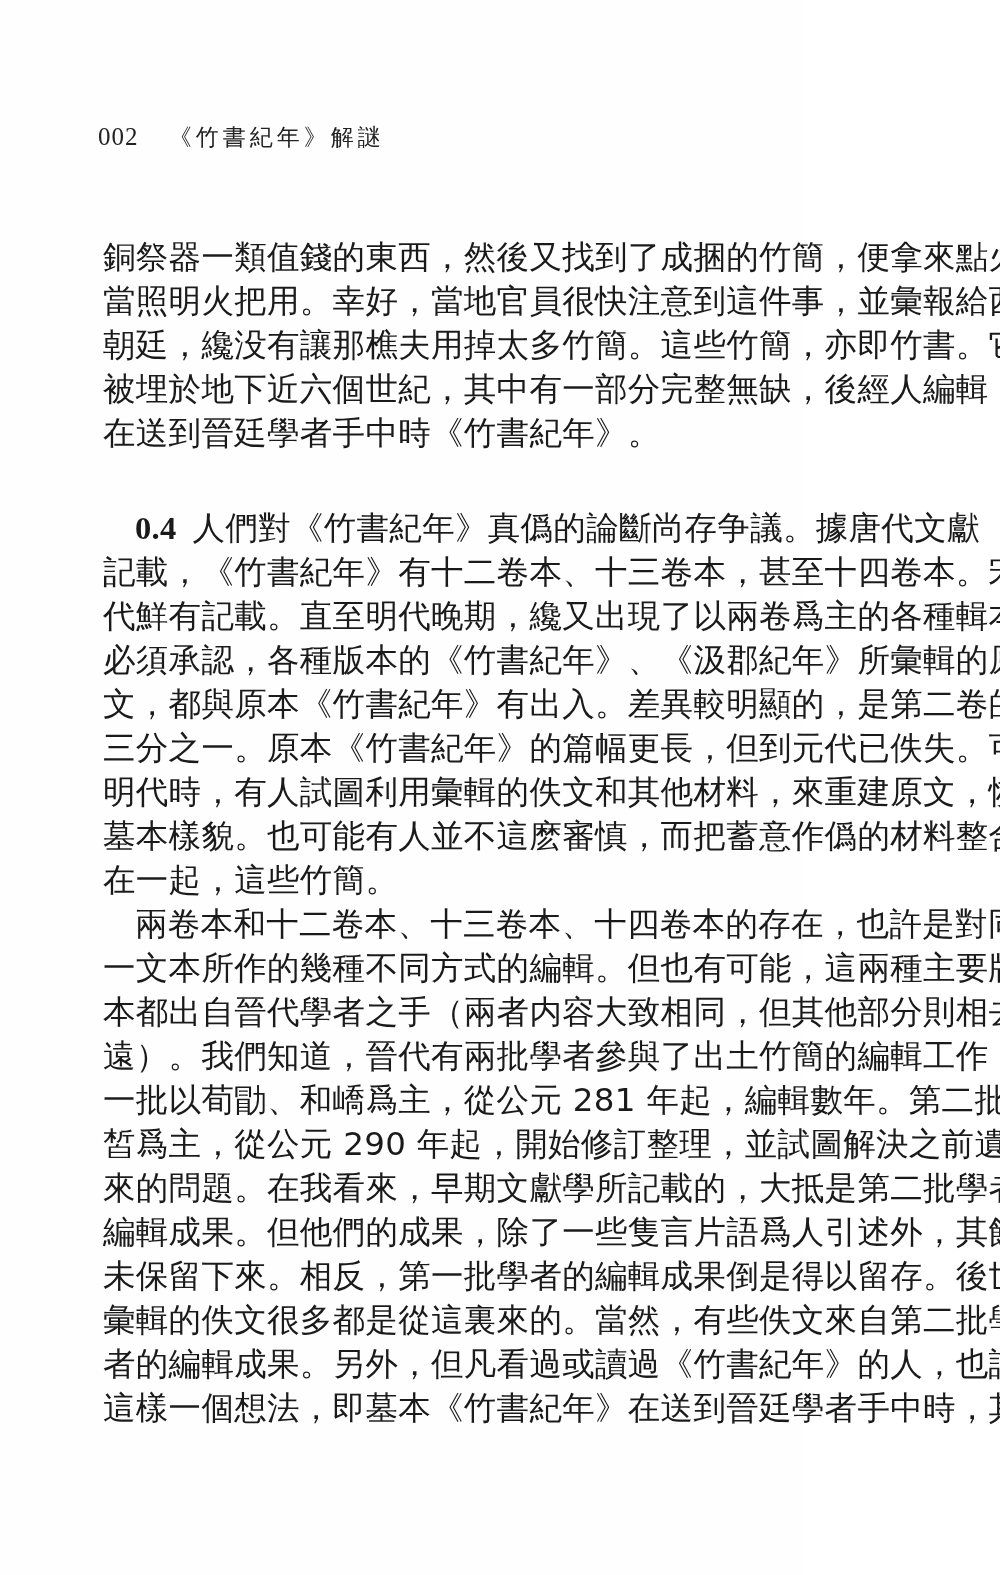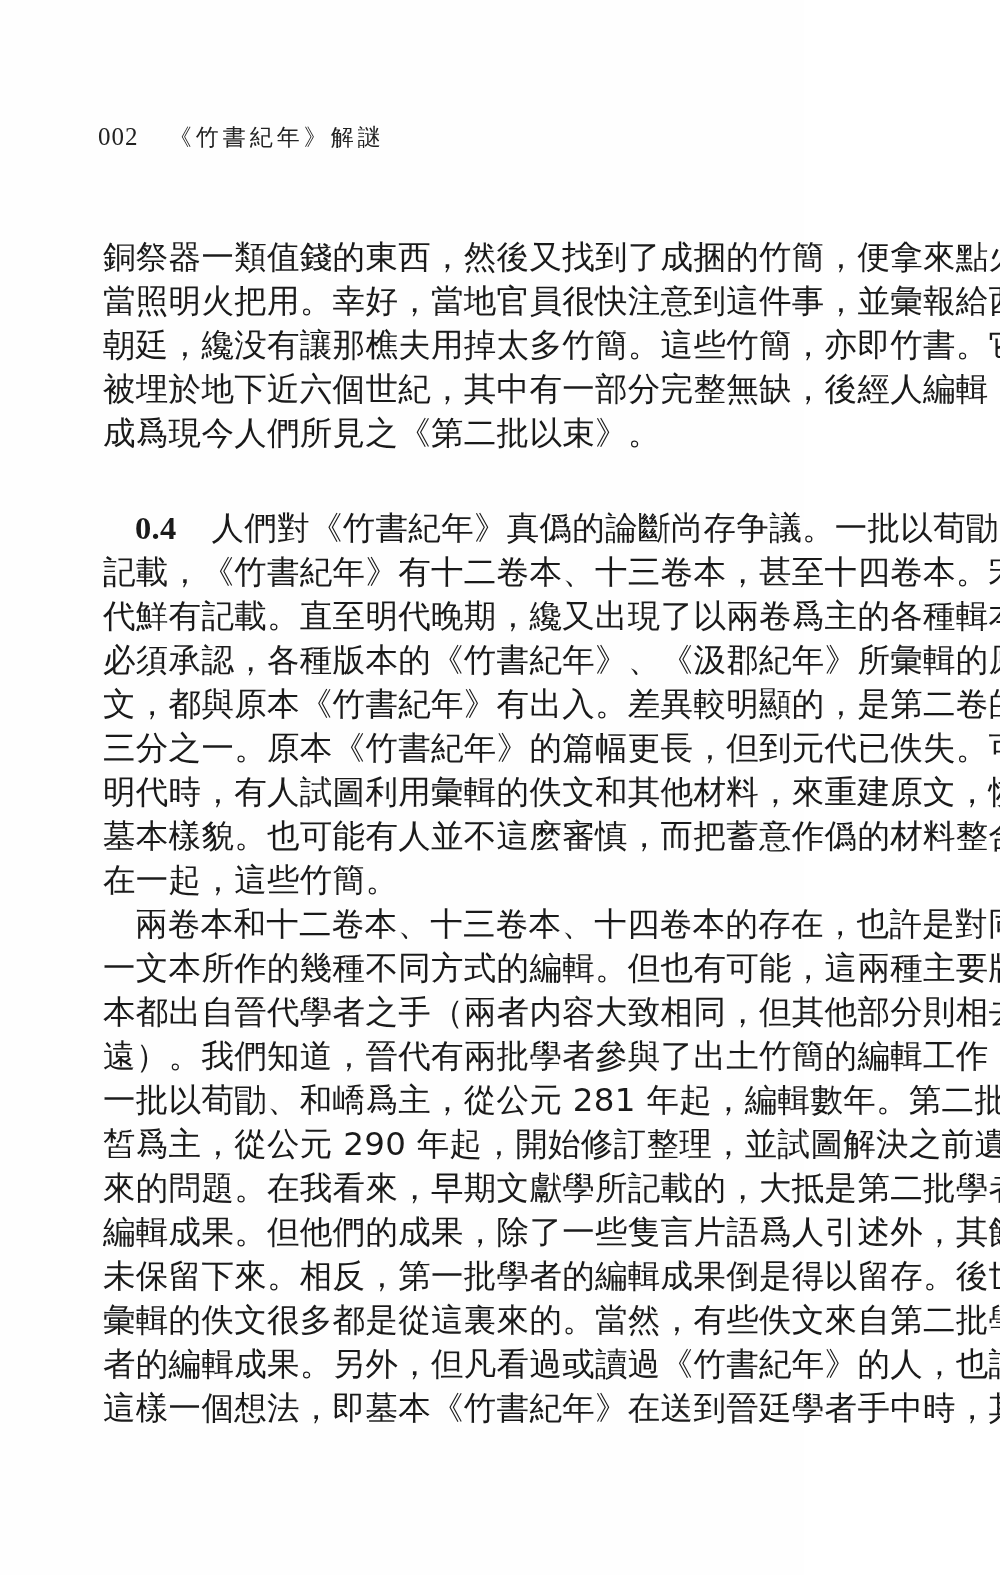--- a/index.html
+++ b/index.html
@@ -48,43 +48,43 @@
       white-space: nowrap;
       letter-spacing: 0.3px;
       color: #1a1a1a;
       font-family: "DejaVu Sans", sans-serif;
       font-weight: 400;
     }
     .line.indent { left: 135px; width: 748px; }
     .sec-num {
       font-family: "Liberation Serif", serif;
       font-weight: bold;
-      margin-right: 35px;
+      margin-right: 16px;
     }
   </style>
 </head>
 <body>
 
 <div class="page">
 
   <div class="running-head">
     <span class="folio">002</span>
     <span class="title">《竹書紀年》解謎</span>
   </div>
 
   <div>
     <div class="line" style="top:237px">銅祭器一類值錢的東西，然後又找到了成捆的竹簡，便拿來點火，</div>
     <div class="line" style="top:281px">當照明火把用。幸好，當地官員很快注意到這件事，並彙報給西晉</div>
     <div class="line" style="top:325px">朝廷，纔没有讓那樵夫用掉太多竹簡。這些竹簡，亦即竹書。它們</div>
     <div class="line" style="top:369px">被埋於地下近六個世紀，其中有一部分完整無缺，後經人編輯，便</div>
-    <div class="line" style="top:413px">成爲現今人們所見之《第二批以束》。</div>
+    <div class="line" style="top:413px">在送到晉廷學者手中時《竹書紀年》。</div>
   </div>
 
   <div>
-    <div class="line indent" style="top:508px"><span class="sec-num">0.4</span><span>人們對《竹書紀年》真僞的論斷尚存争議。一批以荀勖</span></div>
+    <div class="line indent" style="top:508px"><span class="sec-num">0.4</span><span>人們對《竹書紀年》真僞的論斷尚存争議。據唐代文獻</span></div>
     <div class="line" style="top:552px">記載，《竹書紀年》有十二卷本、十三卷本，甚至十四卷本。宋、元兩</div>
     <div class="line" style="top:596px">代鮮有記載。直至明代晚期，纔又出現了以兩卷爲主的各種輯本。</div>
     <div class="line" style="top:640px">必須承認，各種版本的《竹書紀年》、《汲郡紀年》所彙輯的原文佚</div>
     <div class="line" style="top:684px">文，都與原本《竹書紀年》有出入。差異較明顯的，是第二卷的最後</div>
     <div class="line" style="top:728px">三分之一。原本《竹書紀年》的篇幅更長，但到元代已佚失。可能</div>
     <div class="line" style="top:772px">明代時，有人試圖利用彙輯的佚文和其他材料，來重建原文，恢復</div>
     <div class="line" style="top:816px">墓本樣貌。也可能有人並不這麽審慎，而把蓄意作僞的材料整合</div>
     <div class="line" style="top:860px">在一起，這些竹簡。</div>
   </div>
 

